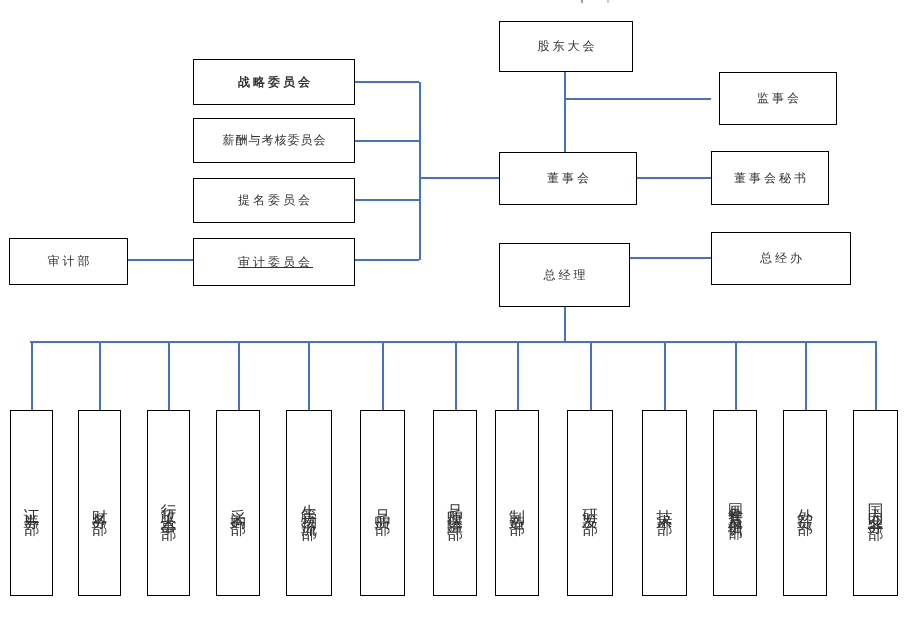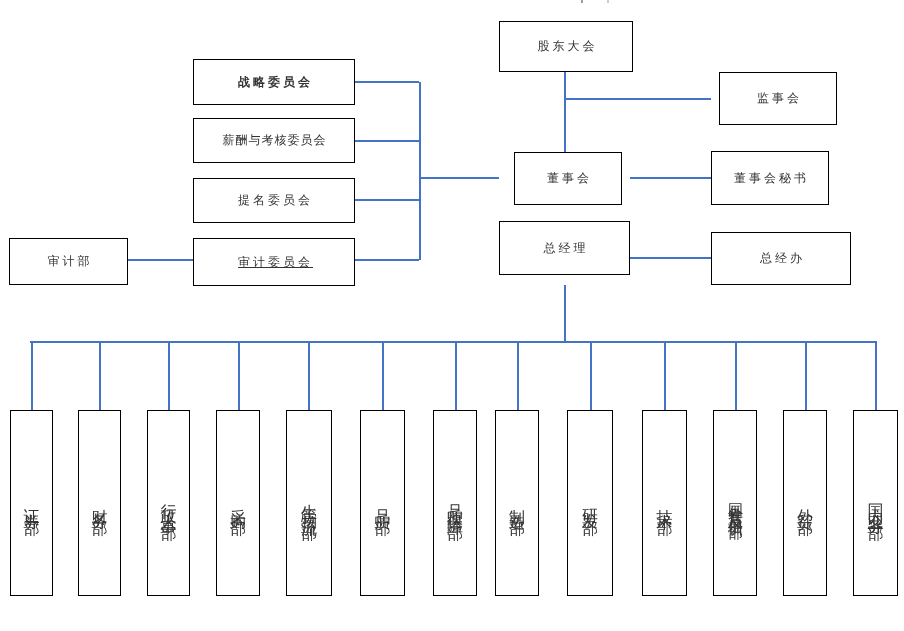--- a/index.html
+++ b/index.html
@@ -79,23 +79,23 @@
   <div class="vline" style="left:455px; top:341px; height:69px;"></div>
   <div class="vline" style="left:517px; top:341px; height:69px;"></div>
   <div class="vline" style="left:590px; top:341px; height:69px;"></div>
   <div class="vline" style="left:664px; top:341px; height:69px;"></div>
   <div class="vline" style="left:735px; top:341px; height:69px;"></div>
   <div class="vline" style="left:805px; top:341px; height:69px;"></div>
   <div class="vline" style="left:875px; top:341px; height:69px;"></div>
 
   <div class="node" style="left:499px; top:21px;  width:134px; height:51px;">股东大会</div>
   <div class="node" style="left:711px; top:72px;  width:118px; height:53px;margin-left:8px;">监事会</div>
-  <div class="node" style="left:514px; top:152px; width:108px; height:53px;">董事会</div>
+  <div class="node" style="left:499px; top:152px; width:138px; height:53px;">董事会</div>
   <div class="node" style="left:711px; top:151px; width:118px; height:54px;">董事会秘书</div>
-  <div class="node" style="left:499px; top:221px; width:131px; height:54px;">总经理</div>
+  <div class="node" style="left:499px; top:243px; width:131px; height:64px;">总经理</div>
   <div class="node" style="left:711px; top:232px; width:140px; height:53px;">总经办</div>
 
   <div class="node" style="left:193px; top:59px;  width:162px; height:46px;font-weight:bold;">战略委员会</div>
   <div class="node" style="left:193px; top:118px; width:162px; height:45px; letter-spacing:1px; text-indent:1px;">薪酬与考核委员会</div>
   <div class="node" style="left:193px; top:178px; width:162px; height:45px;">提名委员会</div>
   <div class="node" style="left:193px; top:238px; width:162px; height:48px;text-decoration:underline;">审计委员会</div>
   <div class="node" style="left:9px;   top:238px; width:119px; height:47px;">审计部</div>
 
   <div class="dept" style="left:10px;  width:43px;">
       <span>证券部</span>

